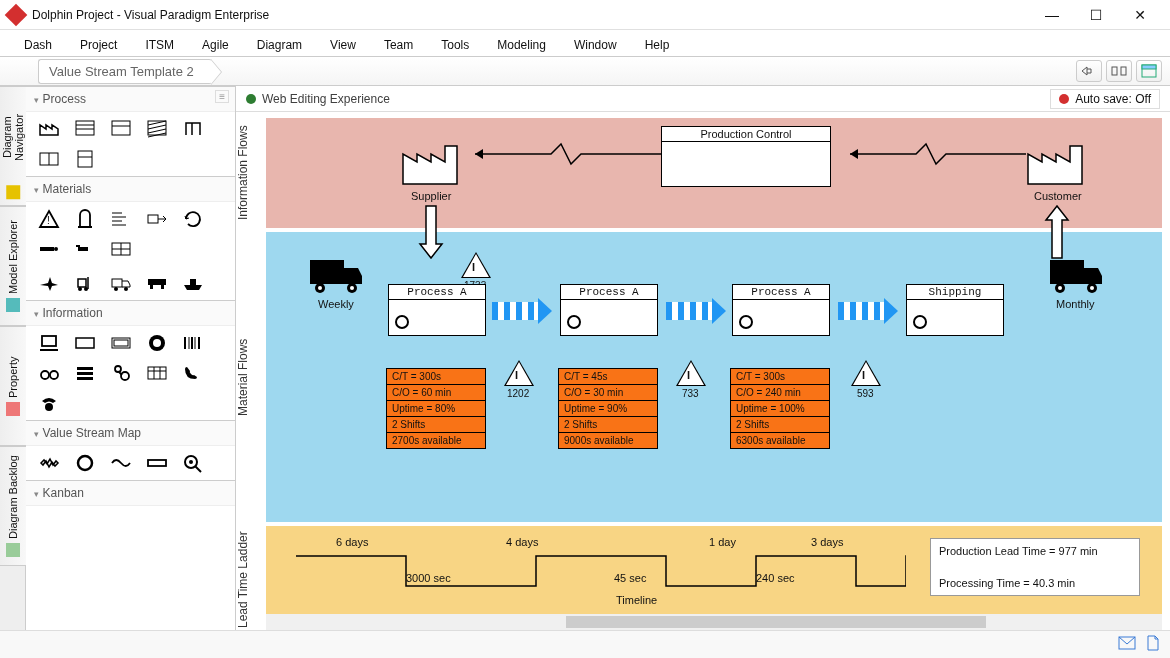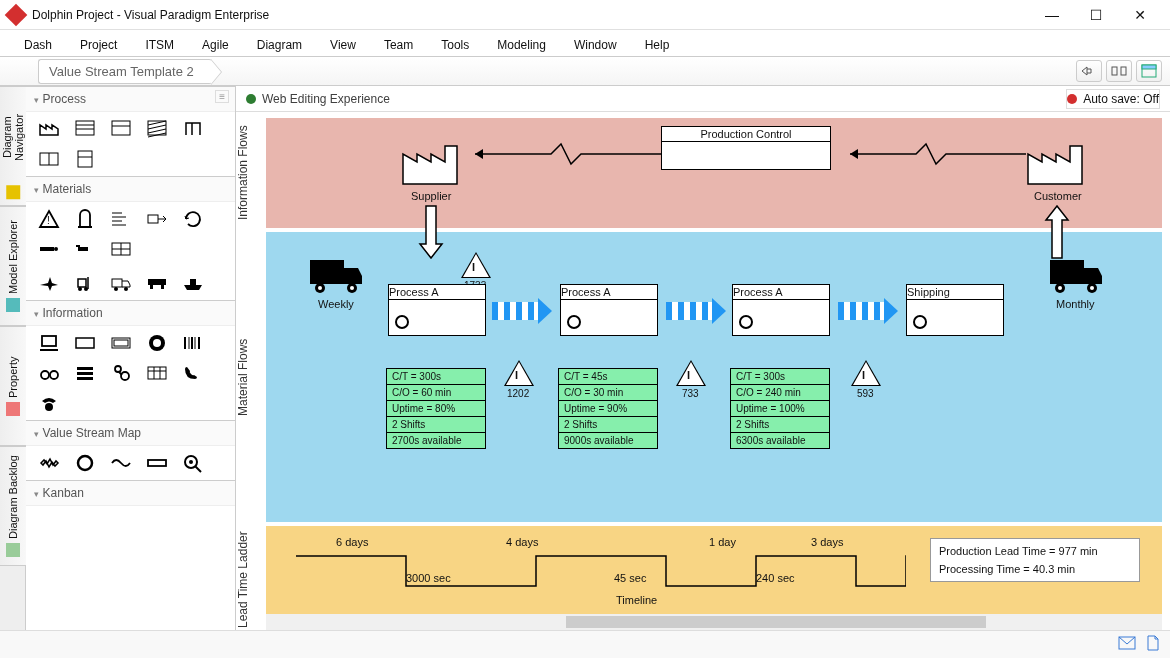--- a/index.html
+++ b/index.html
@@ -24,40 +24,40 @@
   .pal-head { padding:5px 8px; font-size:12px; color:#555; border-top:1px solid #ccc; border-bottom:1px solid #eee; position:relative; background:#fafafa;}
   .pal-head::before{content:"▾"; color:#888; font-size:9px; margin-right:4px;}
   .pal-head .more{ position:absolute; right:6px; top:3px; color:#999; font-size:10px; border:1px solid #ddd; padding:0 3px;}
   .pal-grid { padding:6px 10px; display:flex; flex-wrap:wrap; gap:8px 10px; }
   .pal-ic { width:26px; height:22px; display:flex; align-items:center; justify-content:center; }
   .pal-ic svg{width:22px;height:20px;}
   .canvas-wrap { flex:1; display:flex; flex-direction:column; overflow:hidden;position:relative;}
   .canvas-header{ height:26px; display:flex; align-items:center; padding:0 10px; gap:6px; border-bottom:1px solid #ddd;}
   .dot-g{width:10px;height:10px;border-radius:50%;background:#2e7d32;display:inline-block;}
   .dot-r{width:10px;height:10px;border-radius:50%;background:#d32f2f;display:inline-block;}
-  .canvas-header .right{margin-left:auto;display:flex;align-items:center;gap:6px;border:1px solid #ddd; padding:2px 0;}
+  .canvas-header .right{margin-left:auto;display:flex;align-items:center;gap:6px;border:1px solid #ddd; padding:2px 8px;}
   .canvas{ flex:1; position:relative; overflow:hidden; background:#fff;}
   .lane{ position:absolute; left:30px; right:8px; }
   .lane-label{ position:absolute; left:0; width:24px; writing-mode:vertical-rl; transform:rotate(180deg); font-size:12px; color:#333; text-align:center;}
   .lane1{ top:6px; height:110px; background:#e8b6ae;}
   .lane2{ top:120px; height:290px; background:#9ed8ef;}
   .lane3{ top:414px; height:108px; background:#f8d584;}
   .box{ position:absolute; background:#fff; border:1px solid #000;}
   .txt{ position:absolute; font-size:11px;}
   .factory{position:absolute;}
   .triangle{position:absolute;width:0;height:0;border-left:15px solid transparent;border-right:15px solid transparent;border-bottom:26px solid #000;}
   .triangle::after{content:"";position:absolute;width:0;height:0;border-left:13px solid transparent;border-right:13px solid transparent;border-bottom:23px solid #fff;left:-13px;top:2px;}
   .triangle span{position:absolute;left:-4px;top:9px;font-weight:bold;font-size:11px;z-index:2;}
   .stripe-arrow{position:absolute;width:46px;height:18px;background:repeating-linear-gradient(90deg,#2196f3 0 6px,#fff 6px 12px);}
   .stripe-arrow::after{content:"";position:absolute;right:-14px;top:-4px;width:0;height:0;border-top:13px solid transparent;border-bottom:13px solid transparent;border-left:14px solid #2196f3;}
-  .data-box{position:absolute;background:#86efac;border:1px solid #000;font-size:10px;}
+  .data-box{position:absolute;background:#f97316;border:1px solid #000;font-size:10px;}
   .data-box div{border-bottom:1px solid #000;padding:2px 5px;}
   .data-box div:last-child{border-bottom:none;}
   .proc-box{position:absolute;width:98px;height:52px;border:1px solid #000;background:#fff;}
-  .proc-box .hd{border-bottom:1px solid #000;font-size:11px;padding:1px 0;}
+  .proc-box .hd{border-bottom:1px solid #000;text-align:center;font-size:11px;padding:1px 0;font-family:Liberation Mono, monospace;}
   .proc-box .cir{position:absolute;left:6px;bottom:6px;width:14px;height:14px;border:2px solid #000;border-radius:50%;}
   .truck{position:absolute;}
   .zigzag-arrow line,.zigzag-arrow polyline{stroke:#000;stroke-width:1.5;fill:none;}
   .footer{ height:28px; border-top:1px solid #ddd; display:flex; align-items:center; justify-content:flex-end; padding:0 10px; gap:10px; background:#f8f8f8;}
   .big-arrow-down{position:absolute;}
   .big-arrow-up{position:absolute;}
   .hscroll{position:absolute;left:30px;right:8px;bottom:0;height:16px;background:#f0f0f0;}
   .hscroll .thumb{position:absolute;left:300px;width:420px;top:2px;bottom:2px;background:#ccc;}
   .timeline-summary{position:absolute;right:30px;top:426px;width:210px;background:#fff;border:1px solid #999;padding:6px 8px;font-size:11px;}
 </style>
@@ -401,21 +401,21 @@
       <svg class="factory" style="left:165px;top:28px" width="60" height="46">
           <path d="M2 44 V14 L16 22 V14 L30 22 V14 L44 22 V6 H56 V44 Z" fill="#fff" stroke="#000" stroke-width="1.5"></path>
         </svg>
       <div class="txt" style="left:175px;top:78px">Supplier</div>
 
       <svg class="factory" style="left:790px;top:28px" width="60" height="46">
           <path d="M2 44 V14 L16 22 V14 L30 22 V14 L44 22 V6 H56 V44 Z" fill="#fff" stroke="#000" stroke-width="1.5"></path>
         </svg>
       <div class="txt" style="left:798px;top:78px">Customer</div>
 
-      <div class="box" style="left:425px;top:14px;width:170px;height:44px">
+      <div class="box" style="left:425px;top:14px;width:170px;height:61px">
         <div style="border-bottom:1px solid #000;text-align:center;font-size:11px;padding:1px 0">Production Control</div>
       </div>
 
       <svg class="zigzag-arrow" style="position:absolute;left:225px;top:30px" width="200" height="30">
           <polyline points="200,12 120,12 110,22 100,2 90,12 14,12"></polyline>
           <path d="M14 12 L22 7 L22 17 Z" fill="#000"></path>
         </svg>
       <svg class="zigzag-arrow" style="position:absolute;left:600px;top:30px" width="190" height="30">
           <polyline points="190,12 110,12 100,22 90,2 80,12 14,12"></polyline>
           <path d="M14 12 L22 7 L22 17 Z" fill="#000"></path>
@@ -513,21 +513,21 @@
       <div class="txt" style="left:100px;top:424px">6 days</div>
       <div class="txt" style="left:270px;top:424px">4 days</div>
       <div class="txt" style="left:473px;top:424px">1 day</div>
       <div class="txt" style="left:575px;top:424px">3 days</div>
       <div class="txt" style="left:170px;top:460px">3000 sec</div>
       <div class="txt" style="left:378px;top:460px">45 sec</div>
       <div class="txt" style="left:520px;top:460px">240 sec</div>
       <div class="txt" style="left:380px;top:482px">Timeline</div>
 
       <div class="timeline-summary">
-        <div style="margin-bottom:6px">Production Lead Time = 977 min</div>
+        <div style="margin-bottom:20px">Production Lead Time = 977 min</div>
         <div>Processing Time = 40.3 min</div>
       </div>
 
       <div class="hscroll">
           <div class="thumb"></div>
         </div>
     </div>
   </div>
 </div>
 

